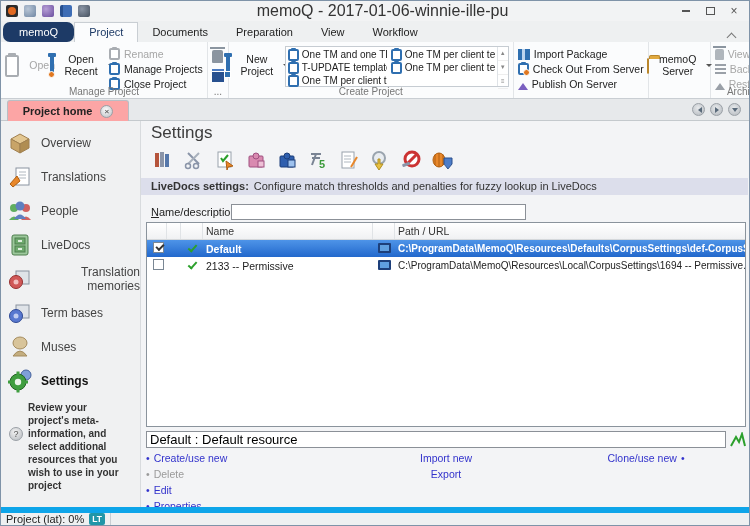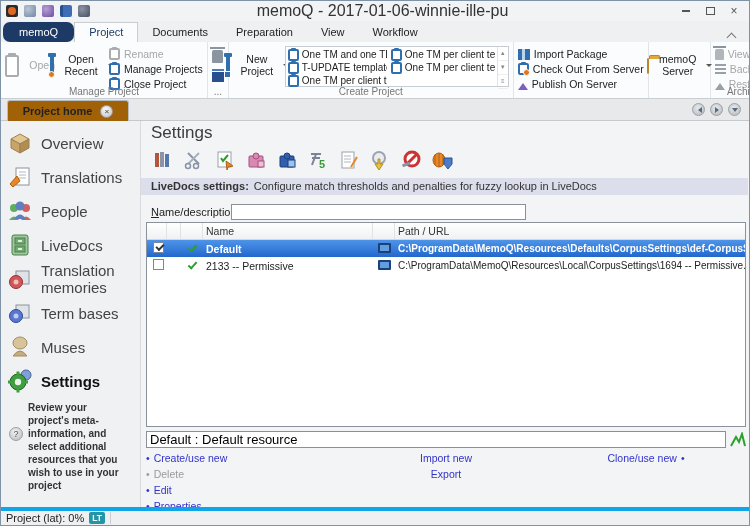--- a/index.html
+++ b/index.html
@@ -65,33 +65,33 @@
   .ic-bars { width:11px; height:2px; background:#9aa0a8; box-shadow:0 4px 0 #9aa0a8, 0 8px 0 #9aa0a8; margin-bottom:8px; flex:0 0 11px; }
   .ic-restore { width:0; height:0; border:5px solid transparent; border-bottom:7px solid #9aa0a8; flex:0 0 10px; }
   .tpl-box { width:224px; height:41px; background:#fff; border:1px solid #c6ccd2; display:flex; margin-top:2px; }
   .tpl-col { width:103px; padding:1px 2px; }
   .tpl-item { display:flex; align-items:center; gap:3px; height:13px; font-size:10px; white-space:nowrap; overflow:hidden; color:#222; }
   .tpl-scroll { width:11px; border-left:1px solid #dfe3e7; display:flex; flex-direction:column; }
   .tpl-scroll .sbtn { flex:1; font-size:6px; color:#888; text-align:center; line-height:13px; border-bottom:1px solid #eee; }
 
   
   .strip { position:absolute; top:98px; left:0; right:0; height:22px; background:#e7e9eb; border-bottom:1px solid #c4c9cd; }
-  .ph-tab { position:absolute; left:6px; top:1px; height:21px; width:122px; background:#a16207; border:1px solid #b9bec4; border-bottom:none; border-radius:3px 3px 0 0; display:flex; align-items:center; justify-content:center; gap:8px; font-weight:bold; color:#222; }
+  .ph-tab { position:absolute; left:6px; top:1px; height:21px; width:122px; background:#fca5a5; border:1px solid #b9bec4; border-bottom:none; border-radius:3px 3px 0 0; display:flex; align-items:center; justify-content:center; gap:8px; font-weight:bold; color:#222; }
   .ph-close { width:13px; height:13px; border-radius:50%; background:radial-gradient(circle at 5px 4px,#fdfdfd,#b9bdc2); border:1px solid #9aa0a6; color:#666; font-size:8px; line-height:11px; text-align:center; }
   .navbtns { position:absolute; right:8px; top:4px; display:flex; gap:5px; }
   .nbtn { width:13px; height:13px; border-radius:50%; background:radial-gradient(circle at 5px 4px,#e8eaec,#b2b7bd); border:1px solid #9aa0a6; position:relative; }
   .nbtn i { position:absolute; width:0; height:0; border:3px solid transparent; }
   .nbtn .tl { left:2px; top:3px; border-right:4px solid #5a6a7a; }
   .nbtn .tr { left:4px; top:3px; border-left:4px solid #5a6a7a; }
   .nbtn .td { left:3px; top:4px; border-top:4px solid #5a6a7a; }
 
   
   .sidebar { position:absolute; top:120px; left:0; width:140px; bottom:18px; background:#f0f1f2; border-right:1px solid #d8dbde; padding-top:6px; }
   .sbitem { display:flex; align-items:center; gap:8px; height:32px; margin:0 0 2px 6px; color:#444; }
-  .sbitem .lbl { font-size:15px; }
+  .sbitem .lbl { font-size:12px;text-align:right; }
   .sbitem.selected .lbl { font-weight:bold; color:#111; }
   .sb-ic { width:26px; height:26px; flex:0 0 26px; }
   .sb-help { display:flex; gap:5px; margin:4px 4px 0 8px; }
   .sb-q { width:14px; height:14px; flex:0 0 14px; border-radius:50%; background:radial-gradient(circle at 5px 4px,#f2f2f2,#b5b9be); border:1px solid #9aa0a6; text-align:center; font-size:9px; color:#555; line-height:13px; margin-top:26px; }
   .sb-help .txt { font-size:10px; color:#333; width:92px; line-height:1.3;font-weight:bold; }
 
   
   .main { position:absolute; top:120px; left:140px; right:0; bottom:18px; background:#f3f4f6; }
   .main h1 { position:absolute; left:10px; top:2px; font-size:17px; font-weight:normal; color:#3c3c3c; }
   .cats { position:absolute; left:10px; top:27px; display:flex; gap:7px; }
@@ -120,21 +120,21 @@
   .descrow { position:absolute; left:5px; top:310px; display:flex; align-items:center; gap:4px; width:600px; }
   .descrow input { flex:1; height:17px; border:1px solid #8b9097; background:#fff; font-family:"Liberation Sans",sans-serif; font-size:13px; padding:0 3px; }
 
   .links { position:absolute; left:5px; top:331px; width:600px; display:grid; grid-template-columns:1fr 1fr 1fr; row-gap:4px; font-size:10.5px; }
   .lnk { color:#3333cc; }
   .lnk.disabled { color:#9a9a9a; }
   .lnk .b { margin-right:4px; } .lnk .ba { margin-left:4px; }
   .col-l { grid-column:1; } .col-m { grid-column:2; text-align:center; } .col-r { grid-column:3; text-align:center; }
 
   
-  .statusbar { position:absolute; left:0; right:0; bottom:0; height:18px; background:#eef0f1; border-top:4px solid #0ea5e9; display:flex; align-items:center; padding-left:5px; gap:5px; }
+  .statusbar { position:absolute; left:0; right:0; bottom:0; height:18px; background:#eef0f1; border-top:6px solid #0ea5e9; display:flex; align-items:center; padding-left:5px; gap:5px; }
   .lt-badge { background:#2196a8; color:#fff; font-size:8.5px; font-weight:bold; padding:1px 3px; border-radius:2px; }
   .st-sep { width:1px; height:12px; background:#c9ced3; }
 </style>
 </head>
 <body>
 
 <div class="window">
 
   <div class="titlebar">
     <div class="qat">

